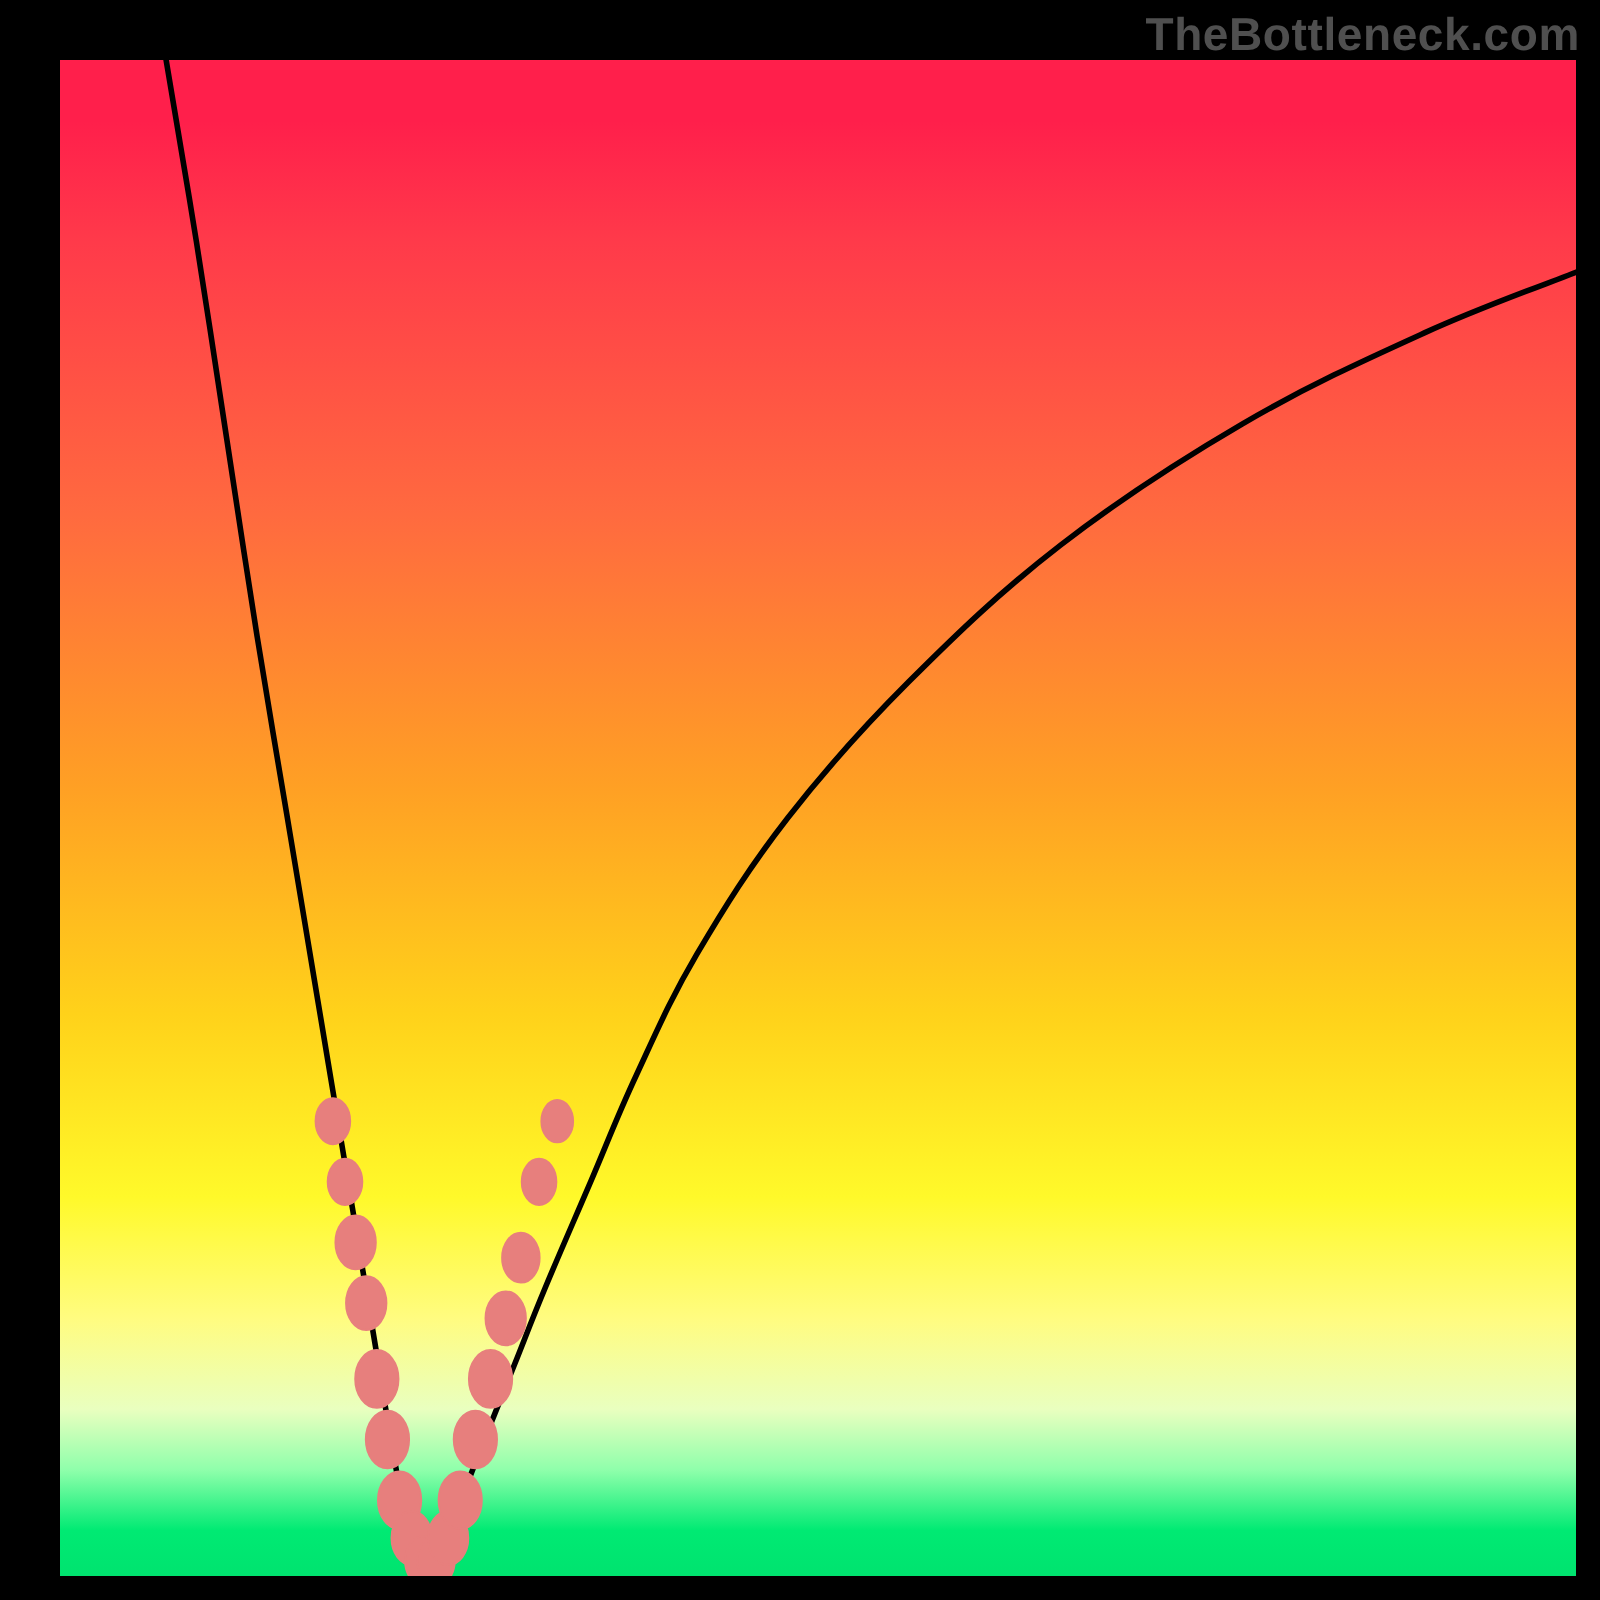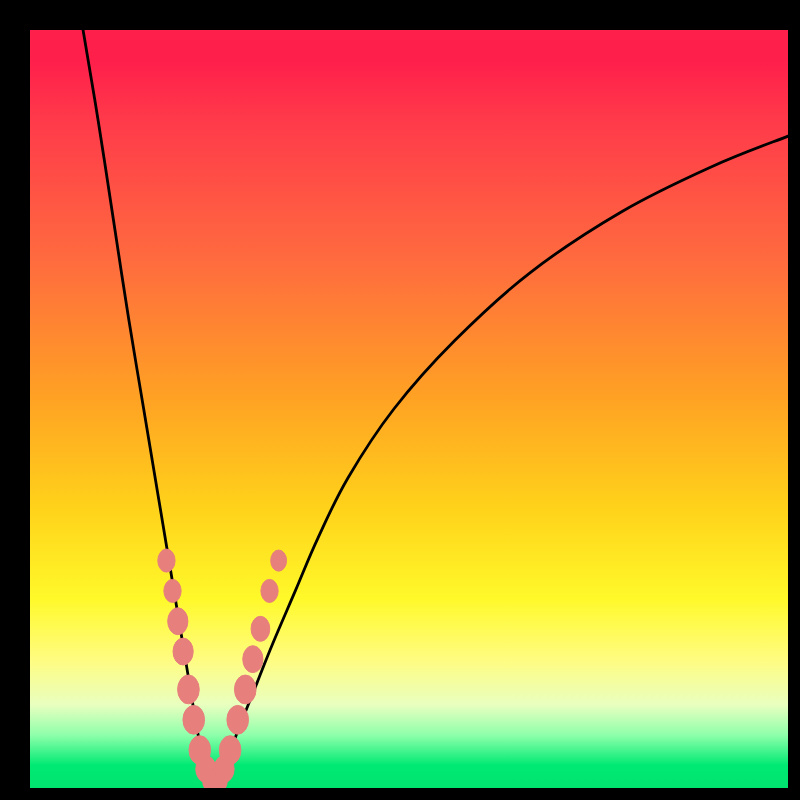--- a/index.html
+++ b/index.html
@@ -66,20 +66,21 @@
   }
   .bead {
     fill: #e77f7d;
     stroke: #e77f7d;
   }
 </style>
 </head>
 <body>
 
 <div class="frame">
+  <div class="watermark">TheBottleneck.com</div>
 
   <div class="plot-area">
     <svg class="curves" viewBox="0 0 758 758" preserveAspectRatio="none">
       <path id="left-arm" class="curve" d="M 53.06 0 C 55.7888 16.372800000000005, 62.7624 56.85000000000004, 68.22 90.96000000000004 C 73.6776 125.07000000000004, 77.9224 154.0256, 83.38 189.5 C 88.8376 224.9744, 93.0824 253.93, 98.54 288.04 C 103.9976 322.15000000000003, 108.2424 346.25440000000003, 113.7 379 C 119.1576 411.74559999999997, 124.76680000000002 445.40079999999995, 128.86 469.96 C 132.9532 494.5192, 133.7112 499.06720000000007, 136.44 515.44 C 139.1688 531.8128, 141.2912 544.5472, 144.02 560.92 C 146.74880000000002 577.2927999999999, 148.8712 590.0272, 151.6 606.4 C 154.3288 622.7728, 156.4512 635.5072, 159.18 651.88 C 161.9088 668.2528, 164.03119999999998 682.3516, 166.76 697.36 C 169.4888 712.3684000000001, 171.6112 724.3448, 174.34 735.26 C 177.0688 746.1752, 180.5556 753.9068, 181.92 758"></path>
       <path id="right-arm" class="curve" d="M 181.92 758 C 184.6488 752.5424, 191.6224 739.9595999999999, 197.08 727.68 C 202.53760000000003 715.4004, 206.78240000000002 703.424, 212.24 689.78 C 217.6976 676.136, 221.94240000000002 665.524, 227.4 651.88 C 232.8576 638.236, 235.738 630.3528, 242.56 613.98 C 249.382 597.6072, 257.1136 580.0215999999999, 265.3 560.92 C 273.4864 541.8184, 278.48920000000004 528.326, 288.04 507.86 C 297.5908 487.394, 304.716 470.4148, 318.36 447.22 C 332.004 424.02520000000004, 344.73839999999996 403.5592, 363.84 379 C 382.9416 354.4408, 399.9208 335.33920000000006, 424.48 310.78000000000003 C 449.03920000000005 286.2208, 470.26320000000004 265.75479999999993, 500.28000000000003 242.55999999999995 C 530.2968000000001 219.36519999999993, 558.4944 201.02159999999995, 591.24 181.91999999999996 C 623.9856 162.81839999999997, 652.1832 150.08400000000006, 682.2 136.44000000000005 C 712.2168 122.79600000000006, 744.356 111.57760000000002, 758 106.12"></path>
       <g id="beads">
           <ellipse cx="136.44" cy="530.6" rx="8.64" ry="11.52" class="bead"></ellipse>
           <ellipse cx="142.504" cy="560.92" rx="8.64" ry="11.52" class="bead"></ellipse>
           <ellipse cx="147.81" cy="591.24" rx="10.08" ry="13.44" class="bead"></ellipse>
           <ellipse cx="153.11599999999999" cy="621.56" rx="10.08" ry="13.44" class="bead"></ellipse>

